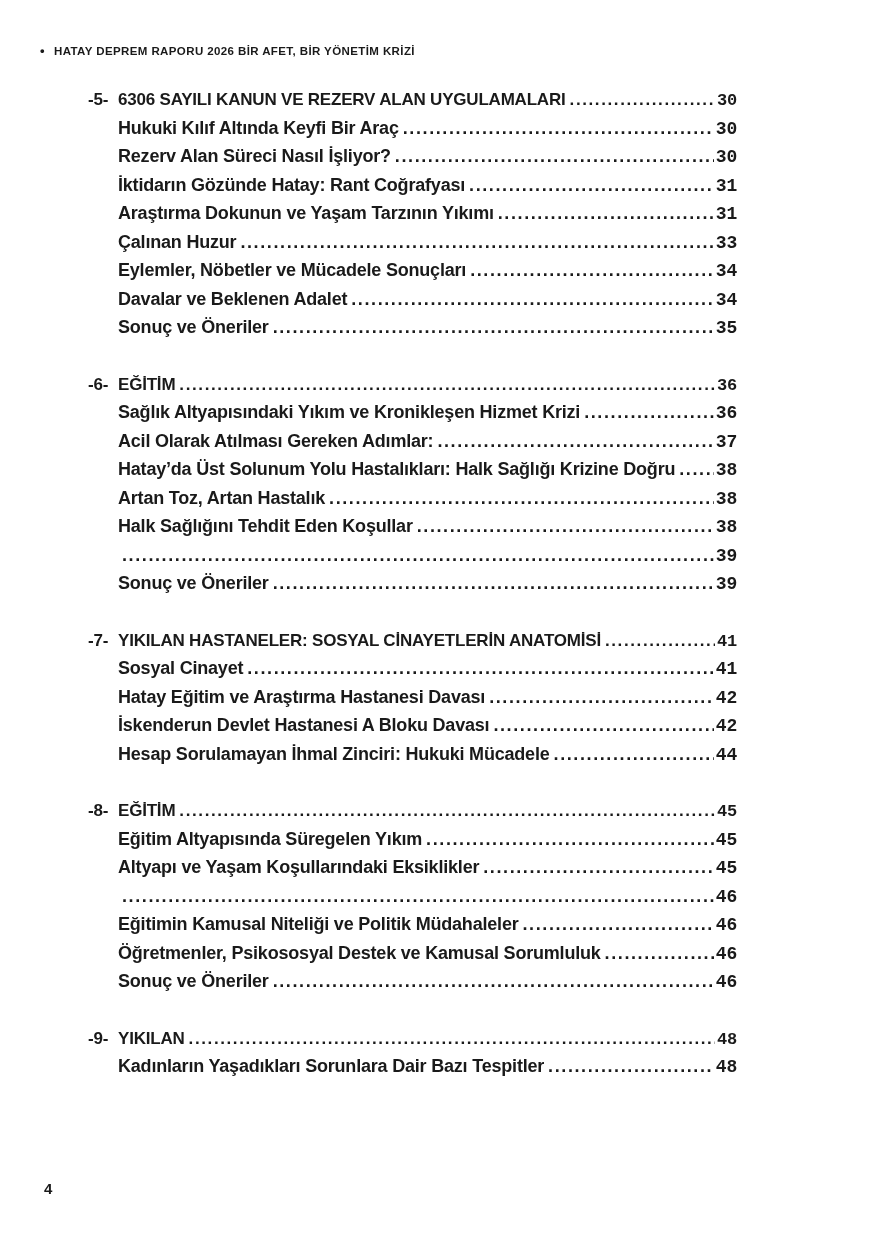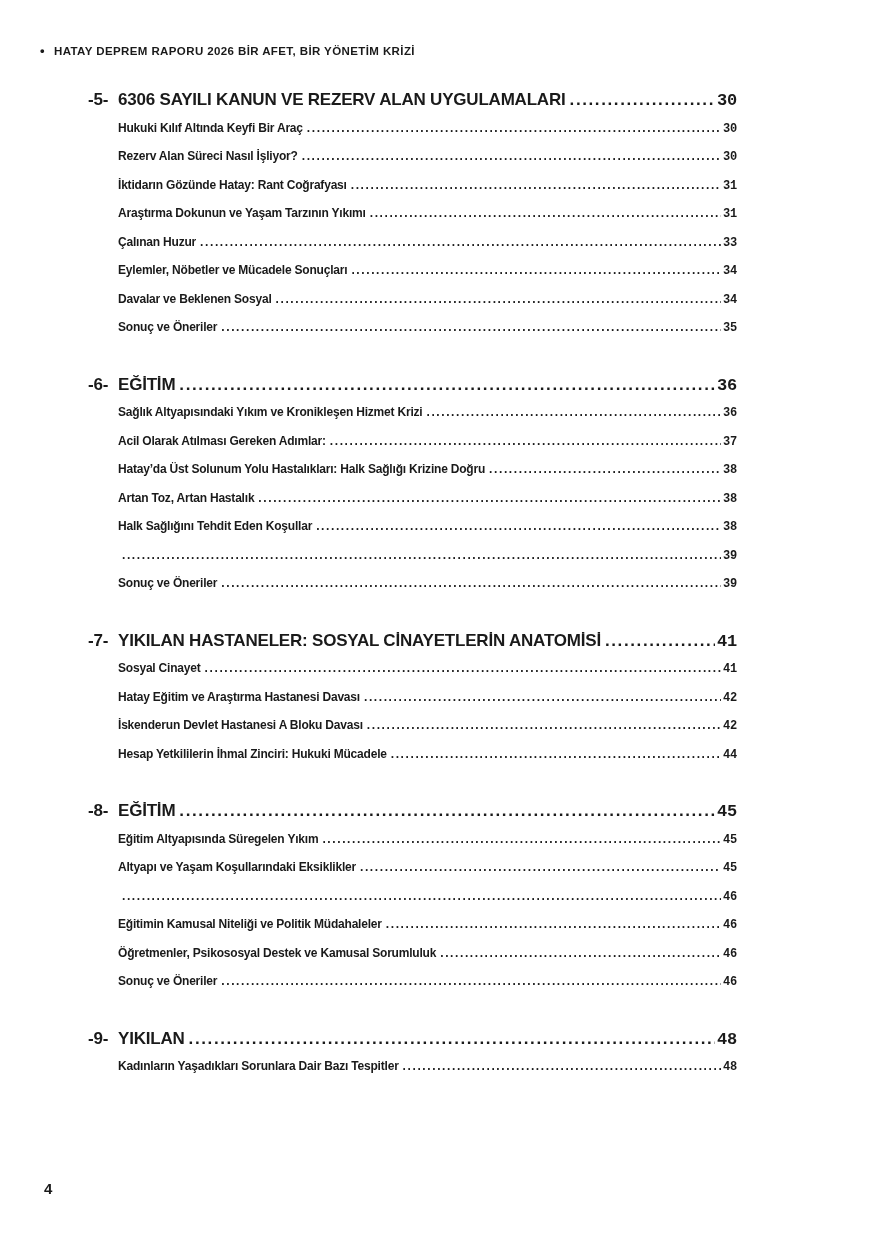--- a/index.html
+++ b/index.html
@@ -23,21 +23,21 @@
     position:absolute; left:118px; top:86px; width:619px;
   }
   .toc-section + .toc-section { margin-top:28px; }
 
   .toc-line {
     display:flex; align-items:baseline;
     line-height:27.5px; font-weight:700;
     letter-spacing:-0.2px;
   }
   .section-line { font-size:17px; }
-  .item-line   { font-size:12px;text-align:right; }
+  .item-line   { font-size:18px;text-align:right; }
 
   .sec-num { flex:0 0 30px; margin-left:-30px; white-space:nowrap; }
   .toc-title { flex:0 1 auto; white-space:nowrap; }
 
   .leader {
     flex:1 1 12px; overflow:hidden; white-space:nowrap;
     margin:0 2px 0 4px; letter-spacing:1.6px; min-width:10px;
   }
   .leader::after {
     content:"......................................................................................................................................................................................................................";
@@ -91,21 +91,21 @@
           <span class="toc-title">Çalınan Huzur</span>
           <span class="leader"></span>
           <span class="page-num">33</span>
         </div>
         <div class="toc-line item-line">
           <span class="toc-title">Eylemler, Nöbetler ve Mücadele Sonuçları</span>
           <span class="leader"></span>
           <span class="page-num">34</span>
         </div>
         <div class="toc-line item-line">
-          <span class="toc-title">Davalar ve Beklenen Sosyal</span>
+          <span class="toc-title">Davalar ve Beklenen Adalet</span>
           <span class="leader"></span>
           <span class="page-num">34</span>
         </div>
         <div class="toc-line item-line">
           <span class="toc-title">Sonuç ve Öneriler</span>
           <span class="leader"></span>
           <span class="page-num">35</span>
         </div>
       </section>
       <section class="toc-section">
@@ -166,21 +166,21 @@
           <span class="toc-title">Hatay Eğitim ve Araştırma Hastanesi Davası</span>
           <span class="leader"></span>
           <span class="page-num">42</span>
         </div>
         <div class="toc-line item-line">
           <span class="toc-title">İskenderun Devlet Hastanesi A Bloku Davası</span>
           <span class="leader"></span>
           <span class="page-num">42</span>
         </div>
         <div class="toc-line item-line">
-          <span class="toc-title">Hesap Yetkililerin İhmal Zinciri: Hukuki Mücadele</span>
+          <span class="toc-title">Hesap Sorulamayan İhmal Zinciri: Hukuki Mücadele</span>
           <span class="leader"></span>
           <span class="page-num">44</span>
         </div>
       </section>
       <section class="toc-section">
         <div class="toc-line section-line">
           <span class="sec-num">-8-</span>
           <span class="toc-title">EĞİTİM</span>
           <span class="leader"></span>
           <span class="page-num">45</span>

